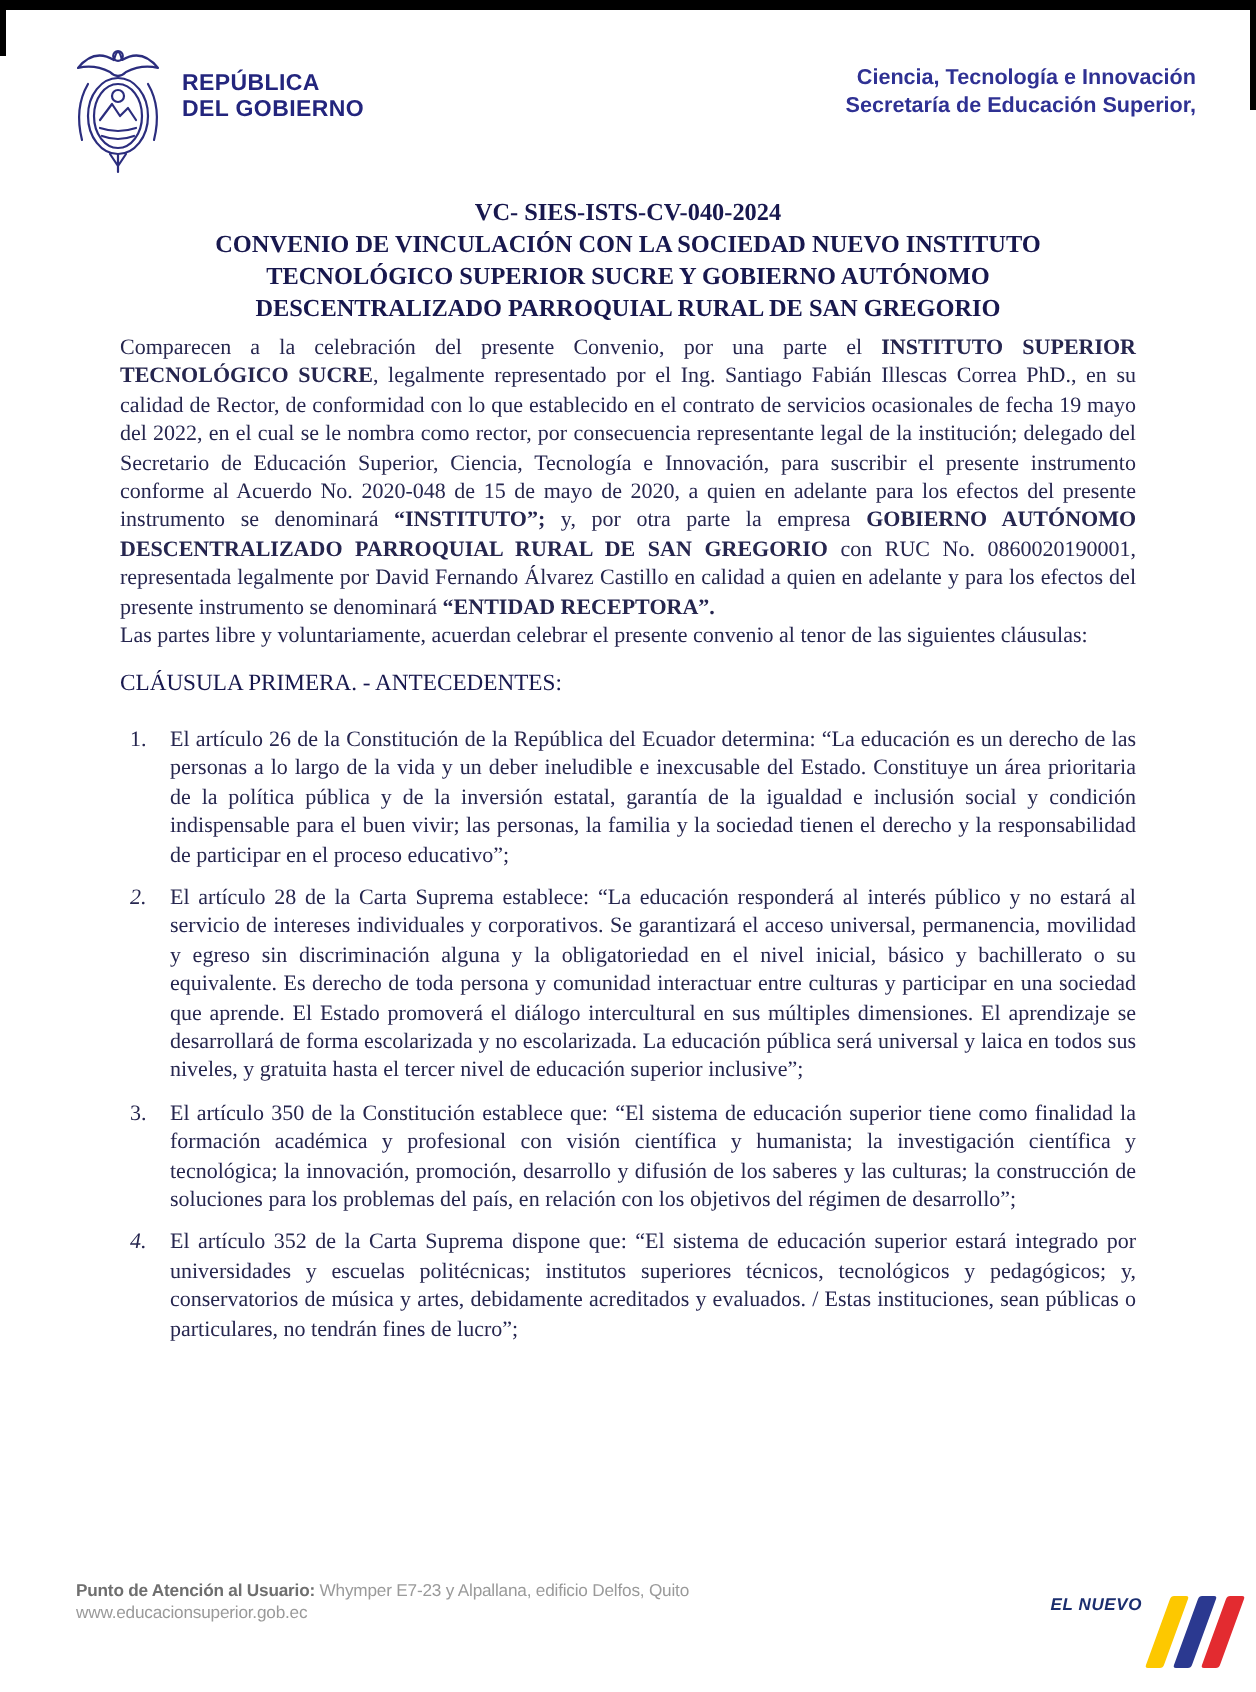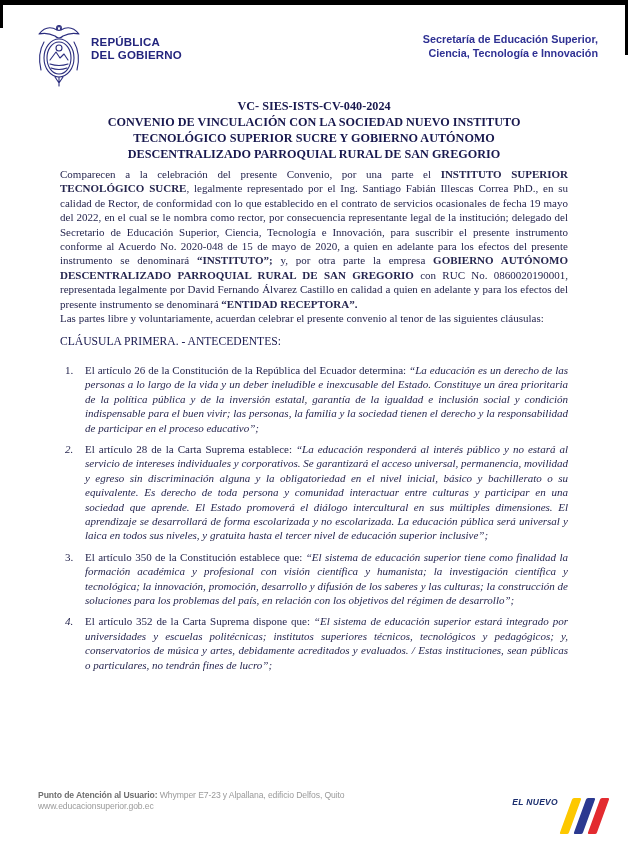--- a/index.html
+++ b/index.html
@@ -20,35 +20,35 @@
               font-weight:bold;font-size:10.8px;line-height:13.5px;
               color:var(--secretaria_blue,#2f3193);}
 
   .title-block{margin-top:10px;text-align:center;font-weight:bold;
                font-size:12.2px;line-height:16px;color:var(--title_navy,#18184e);}
 
   .content{margin:5px 60px 0 60px;width:508px;font-size:11px;line-height:14.4px;
            text-align:justify;hyphens:none;}
   .content p{margin:0;}
   .b{font-weight:bold;}
-  .i{font-style:italic;margin-top:20px;}
+  .i{margin-top:20px;}
   .clause-heading{margin-top:10px;font-weight:normal;font-size:11.6px;
                   color:var(--title_navy,#18184e);text-align:left;}
   .items{margin-top:13px;}
   .item{position:relative;padding-left:25px;margin-top:7px;text-align:justify;}
   .item .num{position:absolute;left:5px;top:0;}
   .item .num.italic{font-style:italic;}
 
   .footer{position:absolute;top:786px;left:0;width:628px;height:60px;}
   .footer-left{position:absolute;top:4px;left:38px;
                font-family:"Liberation Sans",sans-serif;font-size:8.6px;
                line-height:11.2px;color:var(--footer_value_gray,#9a9a9a);
                letter-spacing:-0.1px;}
   .footer-left .lbl{font-weight:bold;color:var(--footer_label_gray,#6f6f6f);}
-  .footer-logo{position:absolute;top:6px;right:25px;width:155px;height:48px;
+  .footer-logo{position:absolute;top:6px;right:12px;width:155px;height:48px;
                font-family:"Liberation Sans",sans-serif;}
   .el-nuevo{position:absolute;top:5px;left:48px;width:62px;text-align:right;
             font-size:8.5px;font-weight:bold;font-style:italic;
             color:var(--logo_navy,#1b2e6e);letter-spacing:.3px;}
   .ecuador-word{position:absolute;top:13px;left:0;font-size:25px;font-weight:bold;
                 font-style:italic;letter-spacing:-1px;color:var(--logo_navy,#1b2e6e);}
   .stripes{position:absolute;top:6px;left:113px;height:36px;display:flex;}
   .stripes i{display:block;width:9px;height:36px;margin-left:5px;
              transform:skewX(-20deg);border-radius:1.5px;}
   .stripes .s1{background:var(--stripe_yellow,#fdc800);}
@@ -79,22 +79,22 @@
           <path d="M41 22 Q48 34 44 50"></path>
           <path d="M22 57 L26 63 L30 57 M26 57 L26 66"></path>
         </svg>
       </span>
       <div class="brand-text">
         <div>REPÚBLICA</div>
         <div>DEL GOBIERNO</div>
       </div>
     </div>
     <div class="secretaria">
+      <div>Ciencia, Tecnología e Innovación</div>
       <div>Secretaría de Educación Superior,</div>
-      <div>Ciencia, Tecnología e Innovación</div>
     </div>
   </div>
 
   <div class="title-block">
     <div>VC- SIES-ISTS-CV-040-2024</div>
     <div>CONVENIO DE VINCULACIÓN CON LA SOCIEDAD NUEVO INSTITUTO</div>
     <div>TECNOLÓGICO SUPERIOR SUCRE Y GOBIERNO AUTÓNOMO</div>
     <div>DESCENTRALIZADO PARROQUIAL RURAL DE SAN GREGORIO</div>
   </div>
 

